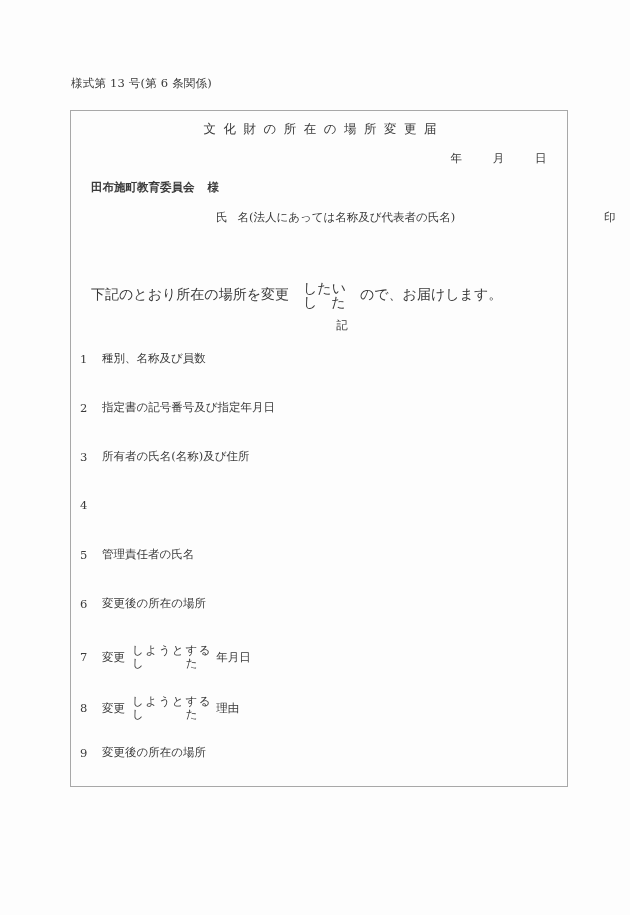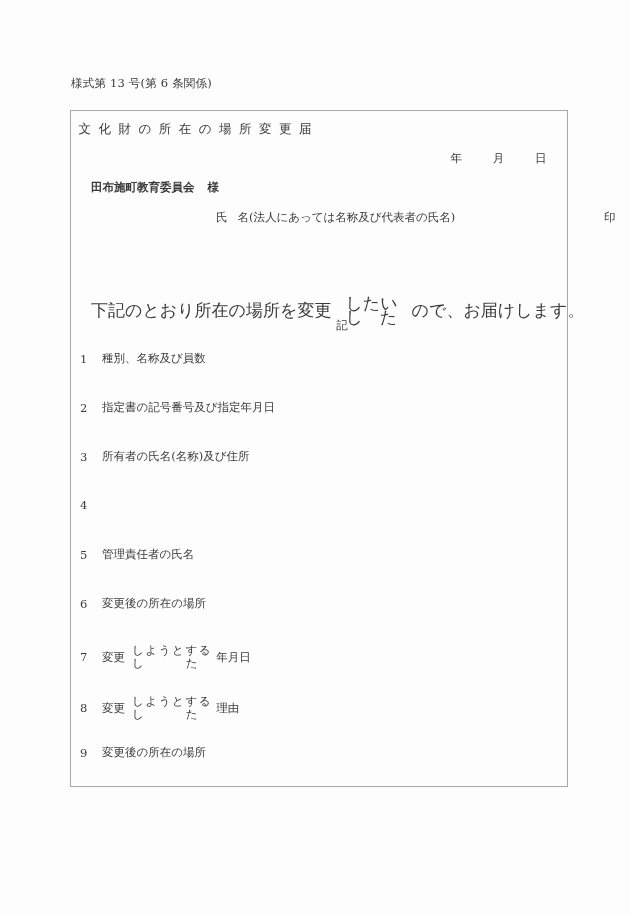--- a/index.html
+++ b/index.html
@@ -50,20 +50,21 @@
     width: 498px;
     height: 677px;
   }
 
   
   .title {
     position: absolute;
     left: 0;
     top: 10px;
     width: 498px;
+    text-align: center;
     font-size: 12.5px;
     letter-spacing: 7.5px;
     text-indent: 7.5px;
     white-space: nowrap;
   }
 
   
   .date-line {
     position: absolute;
     right: 22px;
@@ -105,25 +106,24 @@
     position: absolute;
     left: 388px;
     top: 0px;
   }
 
   
   .declaration {
     position: absolute;
     left: 20px;
     top: 170px;
-    font-size: 17px;
+    font-size: 14px;
     white-space: nowrap;
     display: flex;
     align-items: center;
-    margin-top: 15px;
   }
   .decl-pre { display: inline-block; }
   .stack {
     display: inline-block;
     vertical-align: middle;
     text-align: left;
     line-height: 14px;
     margin: 0 6px 0 14px;
     position: relative;
     top: 0px;

